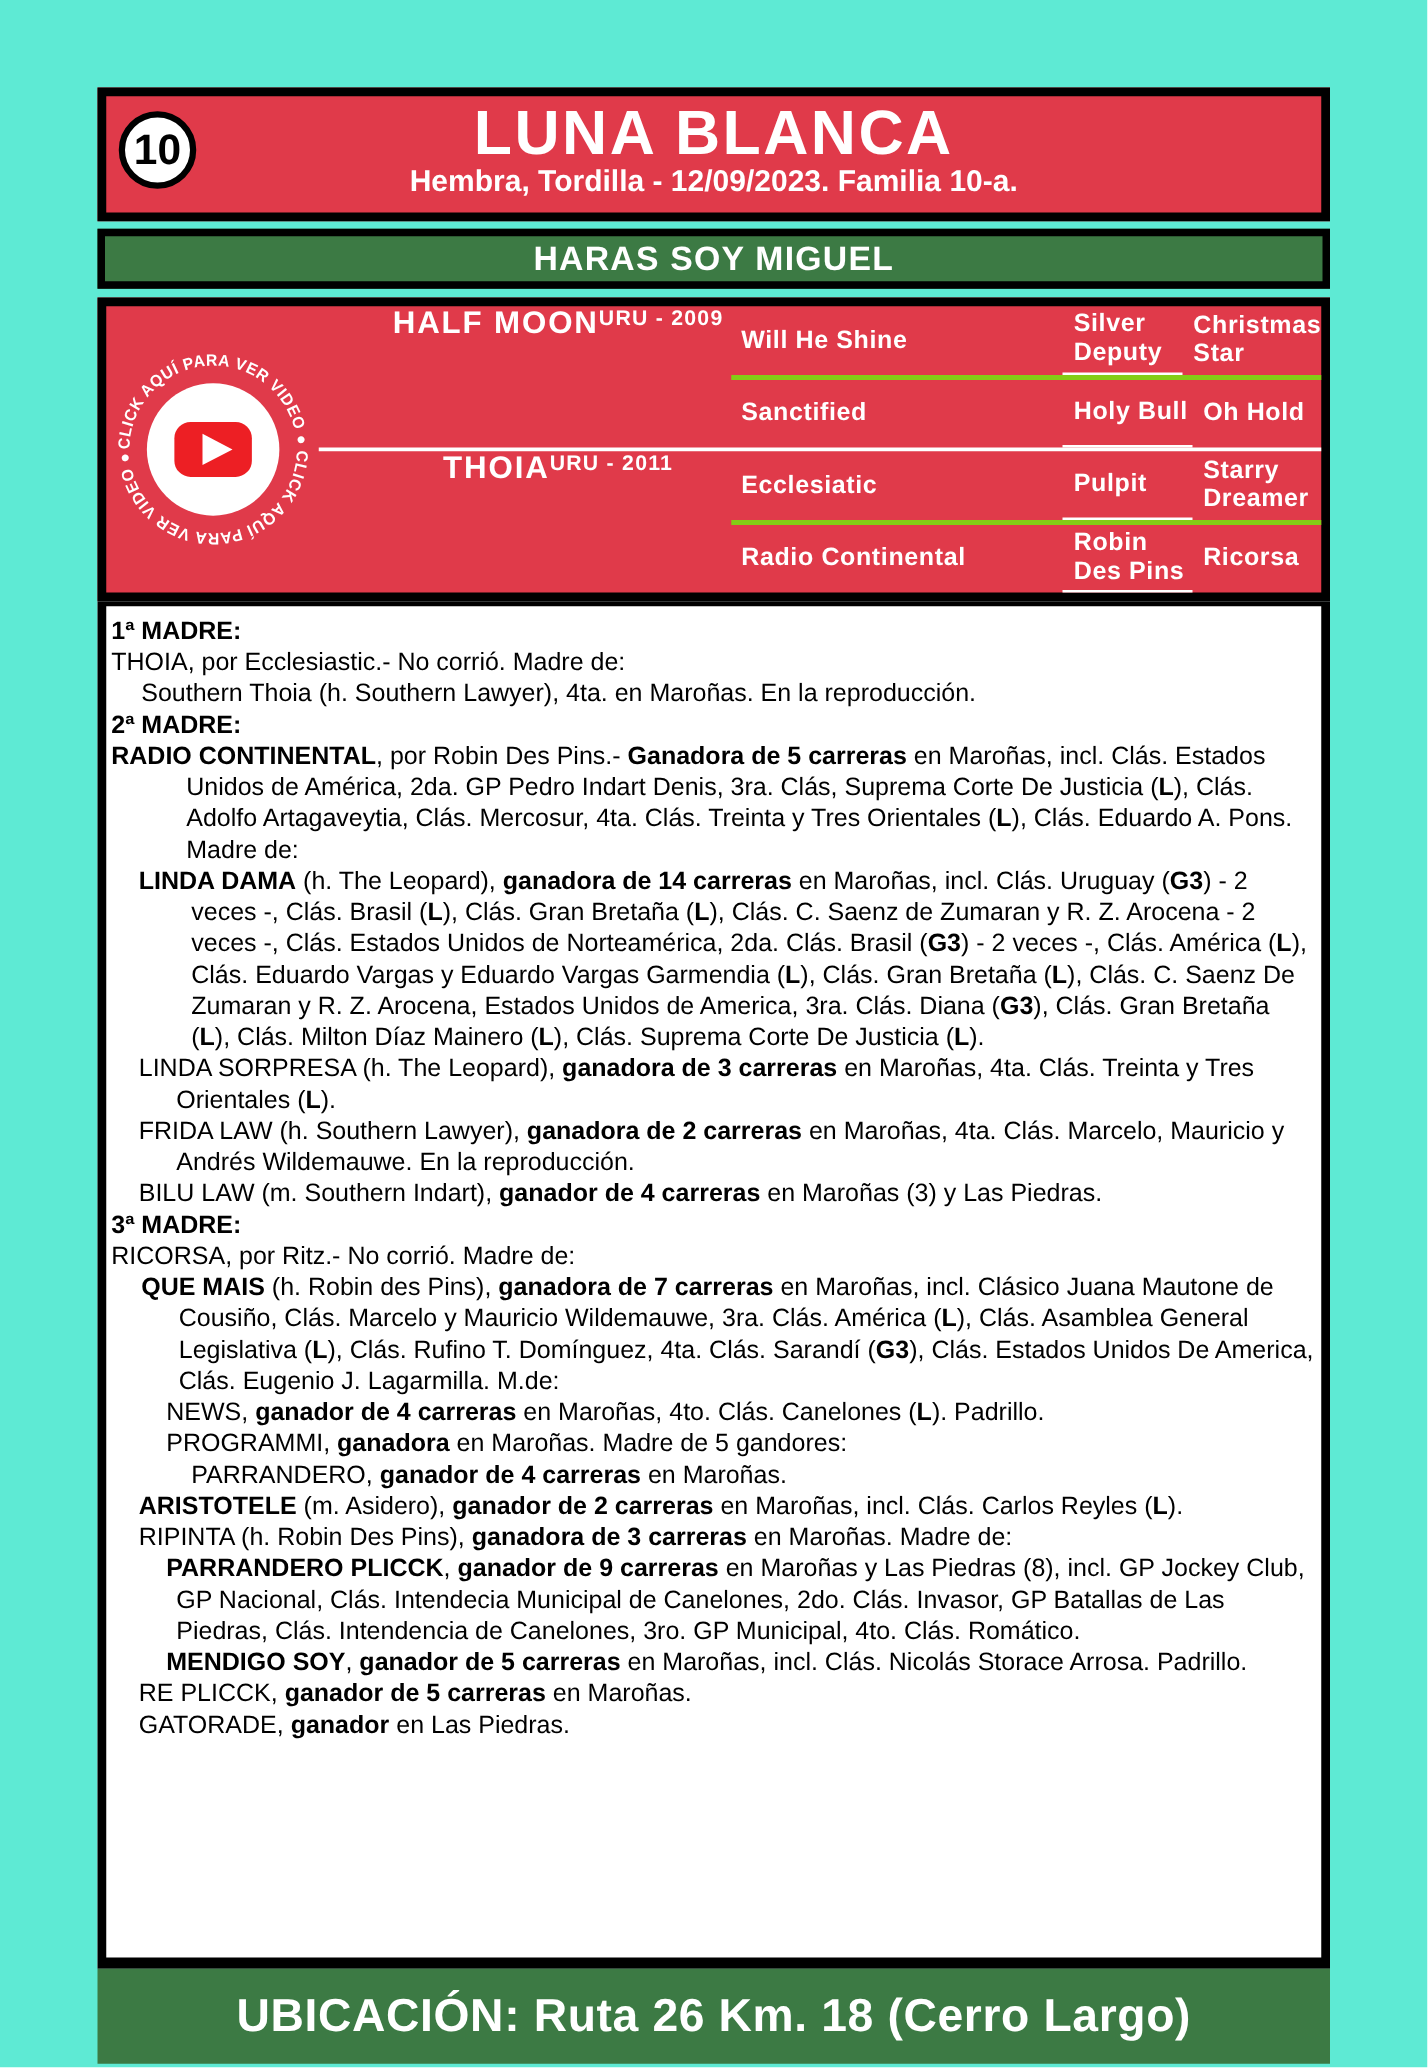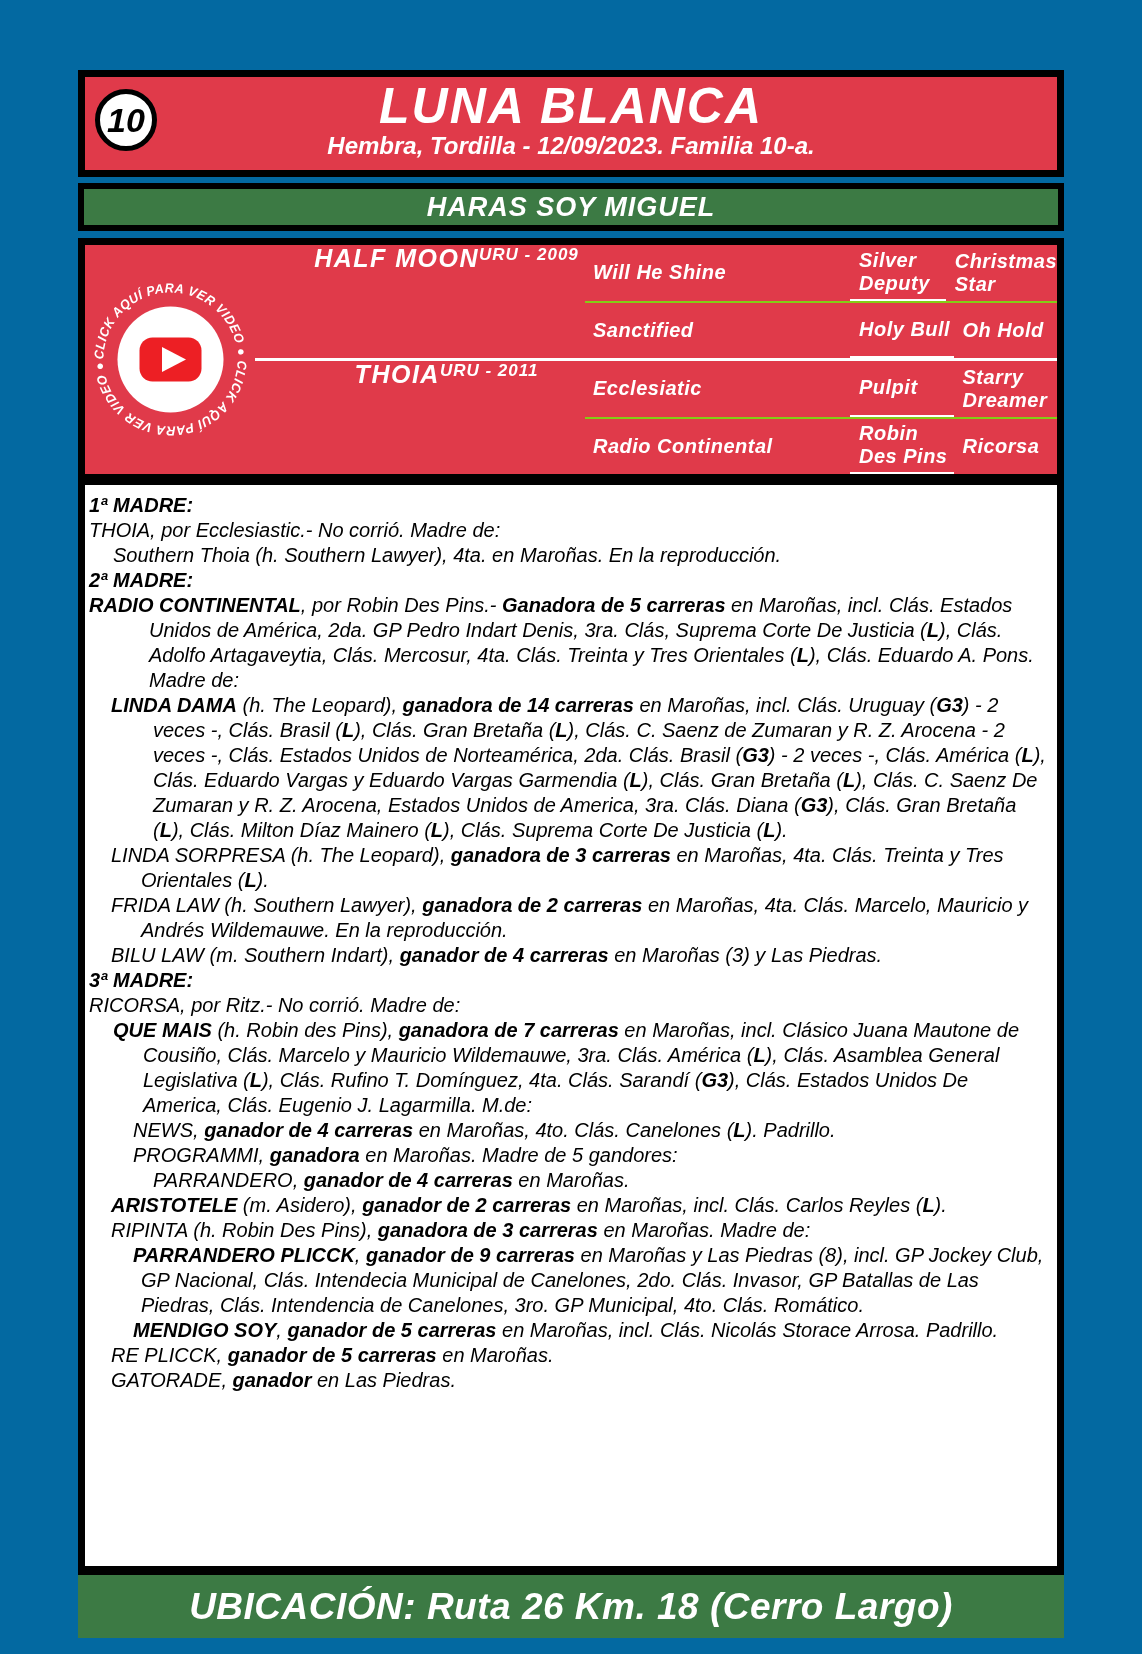--- a/index.html
+++ b/index.html
@@ -1,17 +1,17 @@
 <!DOCTYPE html>
 <html><head>
 <meta charset="utf-8">
 <style>
   html,body{margin:0;padding:0;background:#ffffff;}
-  .page{position:relative;width:1142px;height:1654px;background:#0369a1;overflow:hidden;
-        font-family:"Liberation Sans",sans-serif;font-style:italic;}
+  .page{position:relative;width:1142px;height:1654px;background:#5eead4;overflow:hidden;
+        font-family:"Liberation Sans",sans-serif;}
   .content{position:absolute;left:78px;top:70px;width:986px;}
 
   
   .header-box{box-sizing:border-box;height:107px;border:7px solid #000;background:#e03a4a;
               position:relative;text-align:center;color:#fff;}
   .lot-circle{position:absolute;left:10px;top:12px;width:52px;height:52px;border-radius:50%;
               background:#fff;border:5px solid #000;color:#000;font-weight:bold;font-size:34px;
               display:flex;align-items:center;justify-content:center;}
   .title{font-size:50px;font-weight:bold;letter-spacing:2px;line-height:54px;margin-top:2px;}
   .subtitle{font-size:24px;font-weight:bold;line-height:26px;}
@@ -29,37 +29,37 @@
   .video-col{width:170px;display:flex;align-items:center;justify-content:center;cursor:pointer;}
   .ped-main{flex:1;display:flex;flex-direction:column;}
   .ped-half{flex:1;display:flex;}
   .ped-half.first{border-bottom:3px solid #fff;}
   .ped-name-cell{width:330px;box-sizing:border-box;display:flex;flex-direction:row;
                  justify-content:center;padding-left:53px;}
   .ped-name{font-size:25px;font-weight:bold;letter-spacing:1.5px;line-height:26px;}
   .ped-origin{font-size:17px;font-weight:bold;letter-spacing:1px;line-height:19px;}
   .gp-wrap{flex:1;display:flex;flex-direction:column;}
   .gp-group{flex:1;display:flex;}
-  .gp-group.g1{border-bottom:2px solid #84cc16;}
+  .gp-group.g1{border-bottom:4px solid #84cc16;}
   .gp-name{width:265px;box-sizing:border-box;display:flex;align-items:center;padding-left:8px;
            font-size:20px;font-weight:bold;letter-spacing:0.5px;}
   .ggp-col{flex:1;display:flex;flex-direction:row;}
   .ggp-cell{flex:1;display:flex;align-items:center;padding-left:9px;
             font-size:20px;font-weight:bold;letter-spacing:0.5px;}
   .ggp-cell.c1{border-bottom:2px solid #fff;}
 
   
   .body-box{box-sizing:border-box;height:1094px;border:7px solid #000;border-top-width:4px;
             border-bottom-width:9px;background:#fff;color:#000;overflow:hidden;
             padding:8px 6px 6px 4px;font-size:20px;line-height:25px;}
   .para{margin:0;}
   .para b{font-weight:bold;}
 
   
-  .footer-bar{height:63px;background:#3c7a44;color:#fff;display:flex;align-items:center;
+  .footer-bar{height:76px;background:#3c7a44;color:#fff;display:flex;align-items:center;
               justify-content:center;font-size:37px;font-weight:bold;letter-spacing:0.5px;}
 </style>
 </head>
 <body>
 
 <div class="page">
   <div class="content">
 
     <div class="header-box">
       <div class="lot-circle">10</div>

